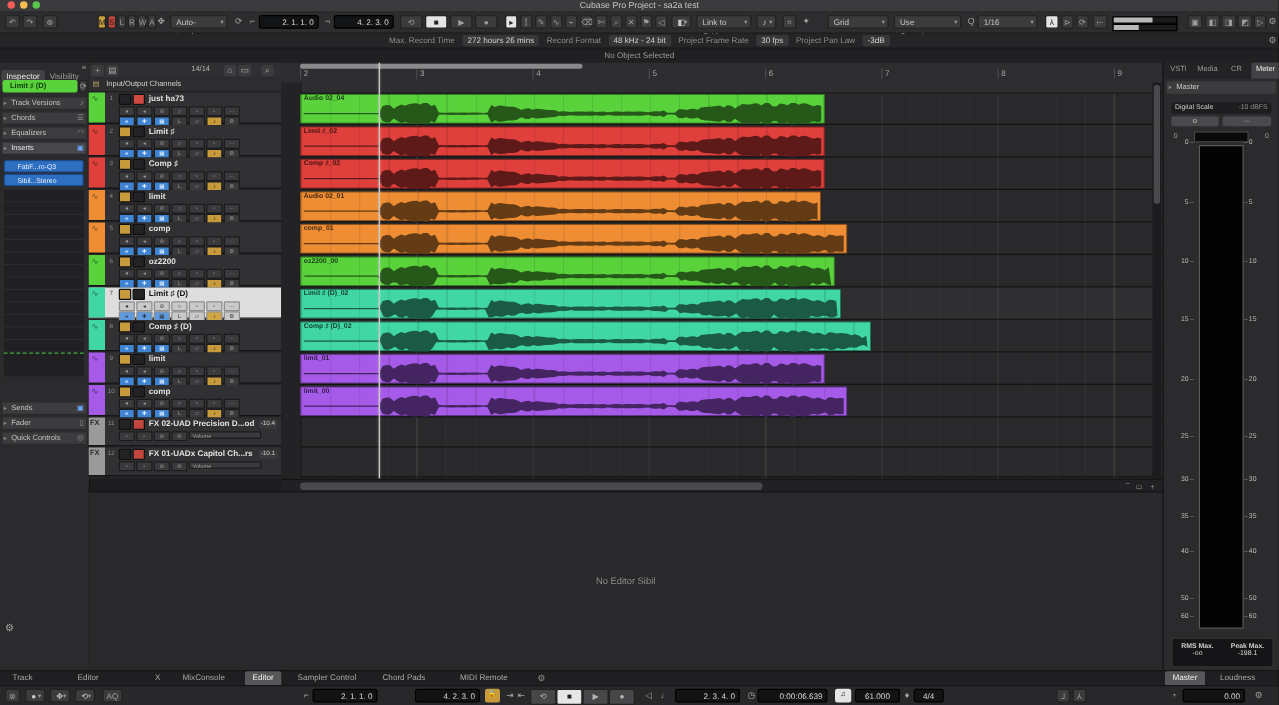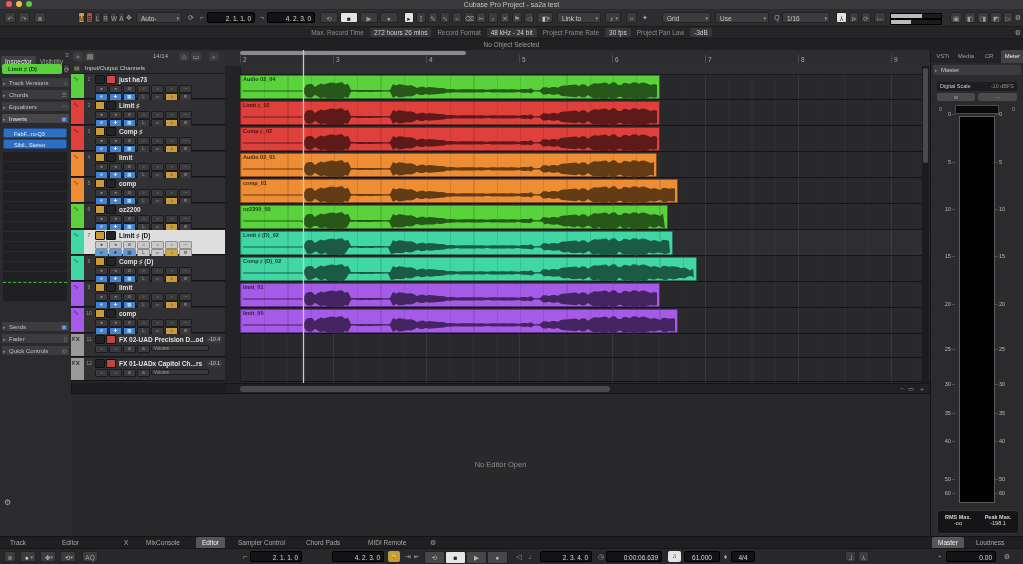--- a/index.html
+++ b/index.html
@@ -691,21 +691,21 @@
   </div>
 
   <div class="abs hscroll">
     <div class="hthumb"></div>
     <span class="hsico" style="right:26px">−</span>
     <span class="hsico" style="right:16px">▭</span>
     <span class="hsico" style="right:5px">＋</span>
   </div>
 
   <div class="abs lowerzone">
-    <div class="abs noedit">No Editor Open</div>
+    <div class="abs noedit">No Editor Sibil</div>
   </div>
 
   <div class="abs rightzone">
     <div class="rztabs" id="rz-tabs">
         <span class="rztab">VSTi</span>
         <span class="rztab">Media</span>
         <span class="rztab">CR</span>
         <span class="rztab sel">Meter</span>
       </div>
     <div class="abs masterbar">Master</div>

